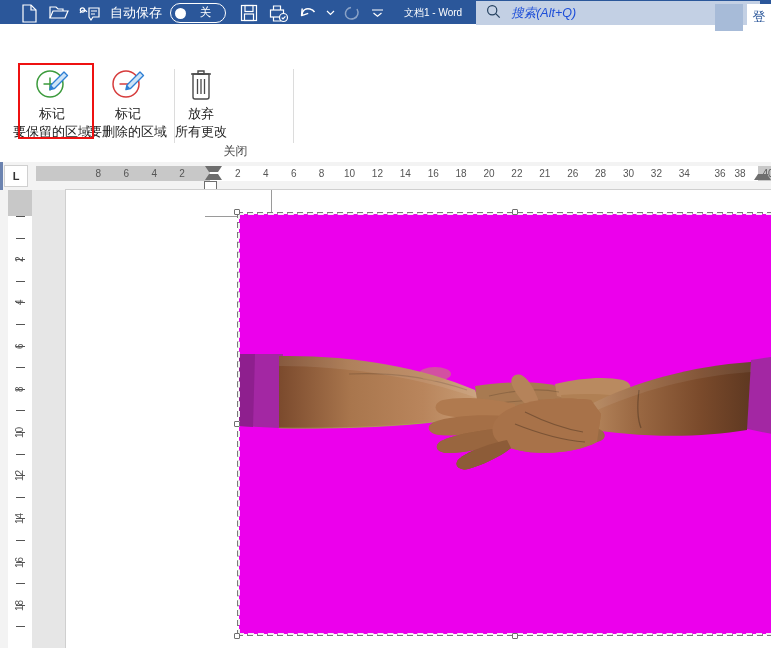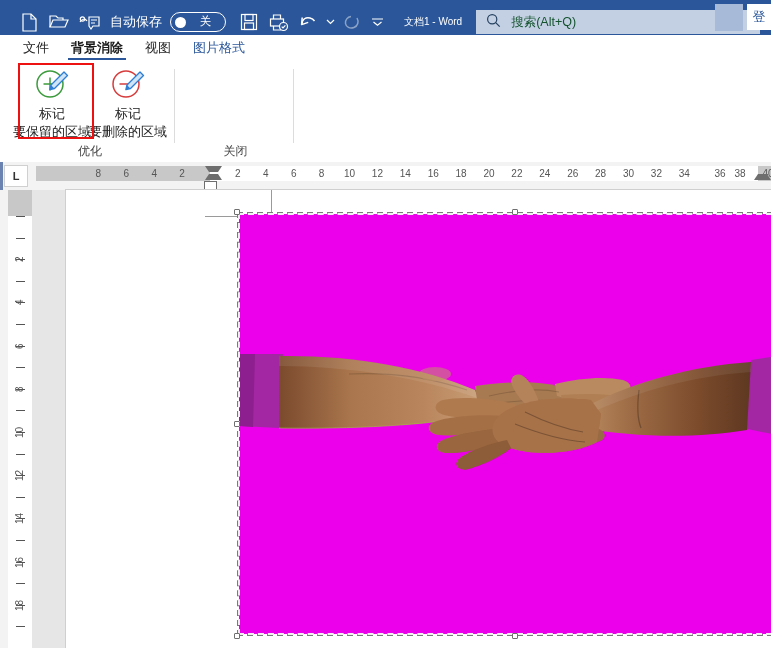--- a/index.html
+++ b/index.html
@@ -6,22 +6,22 @@
   body{
     width:771px;height:648px;overflow:hidden;
     font-family:"Liberation Sans","DejaVu Sans",sans-serif;
     font-size:12px;color:#202020;background:#fff;
     -webkit-font-smoothing:antialiased;
   }
   .app{position:relative;width:771px;height:648px;overflow:hidden;}
 
   
   .titlebar{
-    position:absolute;left:0;top:0;width:771px;height:35px;
-    background:#2b579a;display:flex;align-items:flex-end;
+    position:absolute;left:0;top:0;width:771px;height:24px;
+    background:#2b579a;display:flex;align-items:flex-start;
   }
   .qat{display:flex;align-items:center;gap:0;padding-left:14px;}
   .qbtn{
     width:30px;height:26px;display:flex;align-items:center;justify-content:center;
     color:#ffffff;
   }
   .qbtn svg{display:block;}
   .qbtn.dim{opacity:.45;}
   .autosave-label{
     color:#fff;font-size:13px;margin:0 8px 0 6px;white-space:nowrap;
@@ -33,21 +33,21 @@
   .toggle .knob{width:11px;height:11px;border-radius:50%;background:#fff;flex:0 0 auto;}
   .toggle .tlabel{color:#fff;font-size:11.5px;line-height:1;flex:1;text-align:center;}
   .doctitle{
     color:#fff;font-size:10px;white-space:nowrap;margin-left:16px;
   }
   .searchbox{
     margin-left:14px;width:284px;height:24px;background:#c3d0e4;
     display:flex;align-items:center;gap:10px;padding:0 10px;box-sizing:border-box;
     color:#1b3a66;font-size:12.5px;
   }
-  .searchbox .ph{color:#14532d;}
+  .searchbox .ph{color:#1d4ed8;font-style:italic;}
   .tr-block{
     position:absolute;right:28px;top:4px;width:28px;height:27px;background:#a7bbd8;
   }
   .signin{
     position:absolute;right:0;top:4px;width:24px;height:26px;background:#fff;
     display:flex;align-items:center;justify-content:center;color:#2b579a;font-size:13px;
     overflow:hidden;
   }
 
   
@@ -245,26 +245,20 @@
             </svg>
         </span>
         <span class="ph">搜索(Alt+Q)</span>
       </div>
     </div>
 
     <div class="tr-block"></div>
     <div class="signin">登</div>
   </div>
 
-  <div class="tabstrip">
-    <div class="tab">文件</div>
-    <div class="tab active">背景消除</div>
-    <div class="tab">视图</div>
-    <div class="tab accent">图片格式</div>
-  </div>
 
   <div class="ribbon">
 
     <div class="group" style="left:12px;width:156px">
 
       <div class="rbtn" style="left:0">
         <div class="ico">
           <svg width="44" height="38" viewBox="0 0 44 38">
             <circle cx="20" cy="19" r="13" fill="none" stroke="#3c9b3c" stroke-width="1.5"></circle>
             <path d="M20 12.5v13M13.5 19h13" stroke="#3c9b3c" stroke-width="1.5"></path>
@@ -282,27 +276,38 @@
             <circle cx="20" cy="19" r="13" fill="none" stroke="#d63c3c" stroke-width="1.5"></circle>
             <path d="M13.5 19h13" stroke="#d63c3c" stroke-width="1.5"></path>
             <path d="M34 7l3.5 3.5-13 13-4.6 1.1 1.1-4.6z" fill="#cfe4f7" stroke="#2e7fd4" stroke-width="1.4" stroke-linejoin="round"></path>
             <path d="M20.9 20.0l-1.1 4.6 4.6-1.1z" fill="#2e7fd4"></path>
           </svg>
         </div>
         <div class="lbl">标记</div>
         <div class="lbl">要删除的区域</div>
       </div>
 
-      <div class="grouplabel">优化</div>
     </div>
 
     <div class="divider" style="left:174px"></div>
 
     <div class="group" style="left:178px;width:115px">
 
+      <div class="rbtn" style="left:-8px;width:62px">
+        <div class="ico">
+          <svg width="32" height="38" viewBox="0 0 32 38">
+            <path d="M8 9h16v23a2 2 0 0 1-2 2H10a2 2 0 0 1-2-2z" fill="none" stroke="#4a4a4a" stroke-width="1.4"></path>
+            <path d="M6 9h20" stroke="#4a4a4a" stroke-width="1.4"></path>
+            <path d="M13 6h6v3h-6z" fill="none" stroke="#4a4a4a" stroke-width="1.4"></path>
+            <path d="M12.5 14v15M16 14v15M19.5 14v15" stroke="#4a4a4a" stroke-width="1.3"></path>
+          </svg>
+        </div>
+        <div class="lbl">放弃</div>
+        <div class="lbl">所有更改</div>
+      </div>
 
 
       <div class="grouplabel">关闭</div>
     </div>
 
     <div class="divider" style="left:293px"></div>
   </div>
 
   <div class="redbox"></div>
 
@@ -320,21 +325,21 @@
           <div class="hr-num" style="left: 229.8px;">4</div>
           <div class="hr-num" style="left: 257.7px;">6</div>
           <div class="hr-num" style="left: 285.6px;">8</div>
           <div class="hr-num" style="left: 313.5px;">10</div>
           <div class="hr-num" style="left: 341.4px;">12</div>
           <div class="hr-num" style="left: 369.3px;">14</div>
           <div class="hr-num" style="left: 397.2px;">16</div>
           <div class="hr-num" style="left: 425.1px;">18</div>
           <div class="hr-num" style="left: 453px;">20</div>
           <div class="hr-num" style="left: 480.9px;">22</div>
-          <div class="hr-num" style="left: 508.8px;">24</div>
+          <div class="hr-num" style="left: 508.8px;">21</div>
           <div class="hr-num" style="left: 536.7px;">26</div>
           <div class="hr-num" style="left: 564.6px;">28</div>
           <div class="hr-num" style="left: 592.5px;">30</div>
           <div class="hr-num" style="left: 620.4px;">32</div>
           <div class="hr-num" style="left: 648.3px;">34</div>
           <div class="hr-num" style="left: 684px;">36</div>
           <div class="hr-num" style="left: 704.1px;">38</div>
           <div class="hr-num" style="left: 732px;">40</div>
         </div>
       <div class="hr-ind down" style="left:169px"></div>

